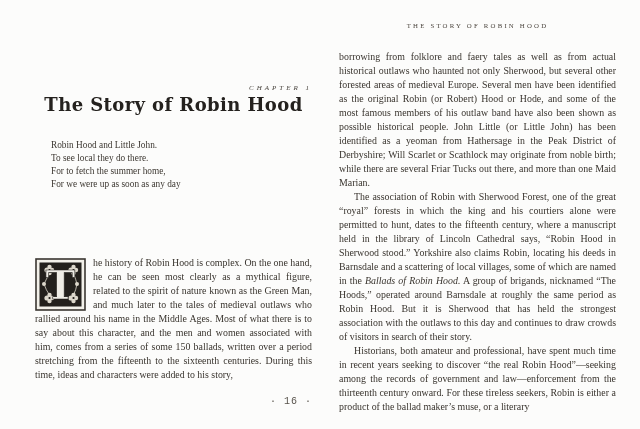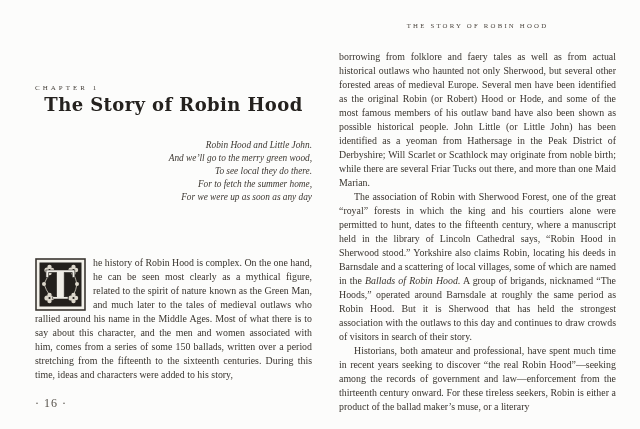--- a/index.html
+++ b/index.html
@@ -21,41 +21,41 @@
     top: 0;
     height: 363px;
   }
   .page-left  { left: 35px;  width: 277px; }
   .page-right { left: 339px; width: 277px; }
 
   
   .chapter-label {
     position: absolute;
     top: 84px; left: 0; right: 0;
-    text-align: left;
+    text-align: right;
     font-size: 7px;
     letter-spacing: 3px;
     color: #47423c;
+    font-style: italic;
   }
   .chapter-title {
     position: absolute;
     top: 94px; left: 0; right: 0;
     margin: 0;
     text-align: center;
     font-family: "DejaVu Serif", serif;
     font-weight: bold;
     font-size: 18px;
     letter-spacing: 0.4px;
     color: #24211e;
   }
   .epigraph {
     position: absolute;
     top: 139px; left: 16px; right: 0;
-    text-align: right;
-    font-style: italic;
+    text-align: left;
     font-size: 9.3px;
     line-height: 12.9px;
     color: #3c3731;
   }
   .opening-para {
     position: absolute;
     top: 256px; left: 0; right: 0;
   }
   .body-text {
     font-size: 9.9px;
@@ -86,40 +86,40 @@
   }
   .right-body p {
     margin: 0;
   }
   .indent { text-indent: 15px; }
   .italic { font-style: italic; margin-top: 44px; }
 
   .page-number {
     position: absolute;
     top: 396px; left: 0; right: 0;
-    text-align: left;
-    font-size: 12px;
+    text-align: right;
+    font-size: 10px;
     letter-spacing: 1px;
     color: #57524b;
+    font-family: Liberation Mono, monospace;
   }
 </style>
 </head>
 <body>
 
 <div class="spread">
 
   <div class="page page-left">
 
     <div class="chapter-label">CHAPTER 1</div>
 
     <h1 class="chapter-title">The Story of Robin Hood</h1>
 
     <div class="epigraph">
         <div>Robin Hood and Little John.</div>
-        <div>And we’ll go to the merry green wood,</div>
         <div>To see local they do there.</div>
         <div>For to fetch the summer home,</div>
         <div>For we were up as soon as any day</div>
       </div>
 
     <div class="opening-para body-text">
       <span class="drop-cap">
         <svg width="51" height="53" viewBox="0 0 51 53" xmlns="http://www.w3.org/2000/svg">
           <rect x="1" y="1" width="49" height="51" fill="#f3f1ea" stroke="#3a3631" stroke-width="1.6"></rect>
           <rect x="4.5" y="4.5" width="42" height="44" fill="#23201c"></rect>

